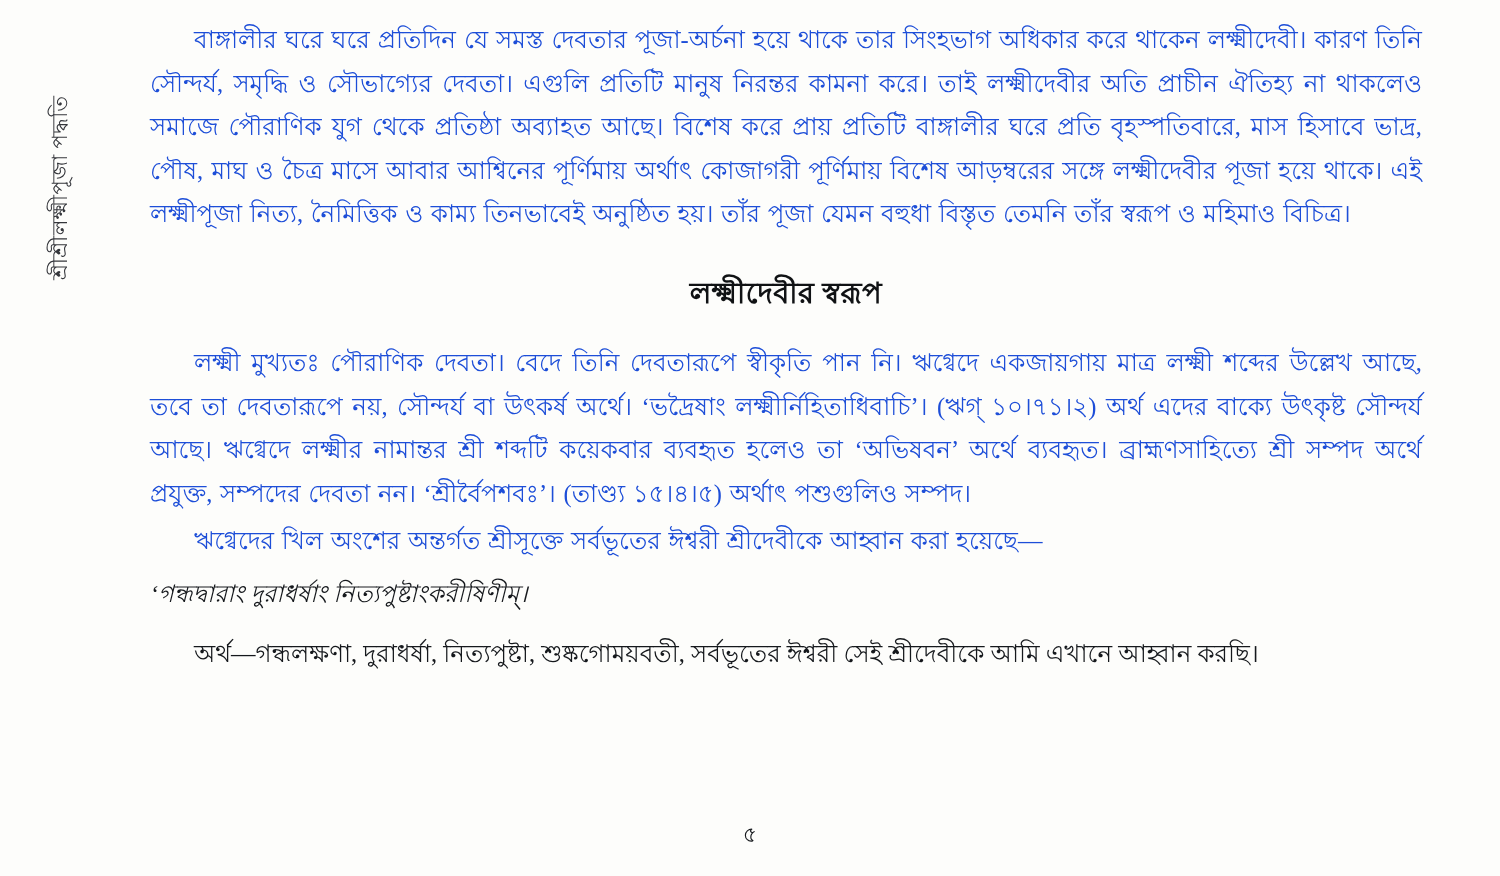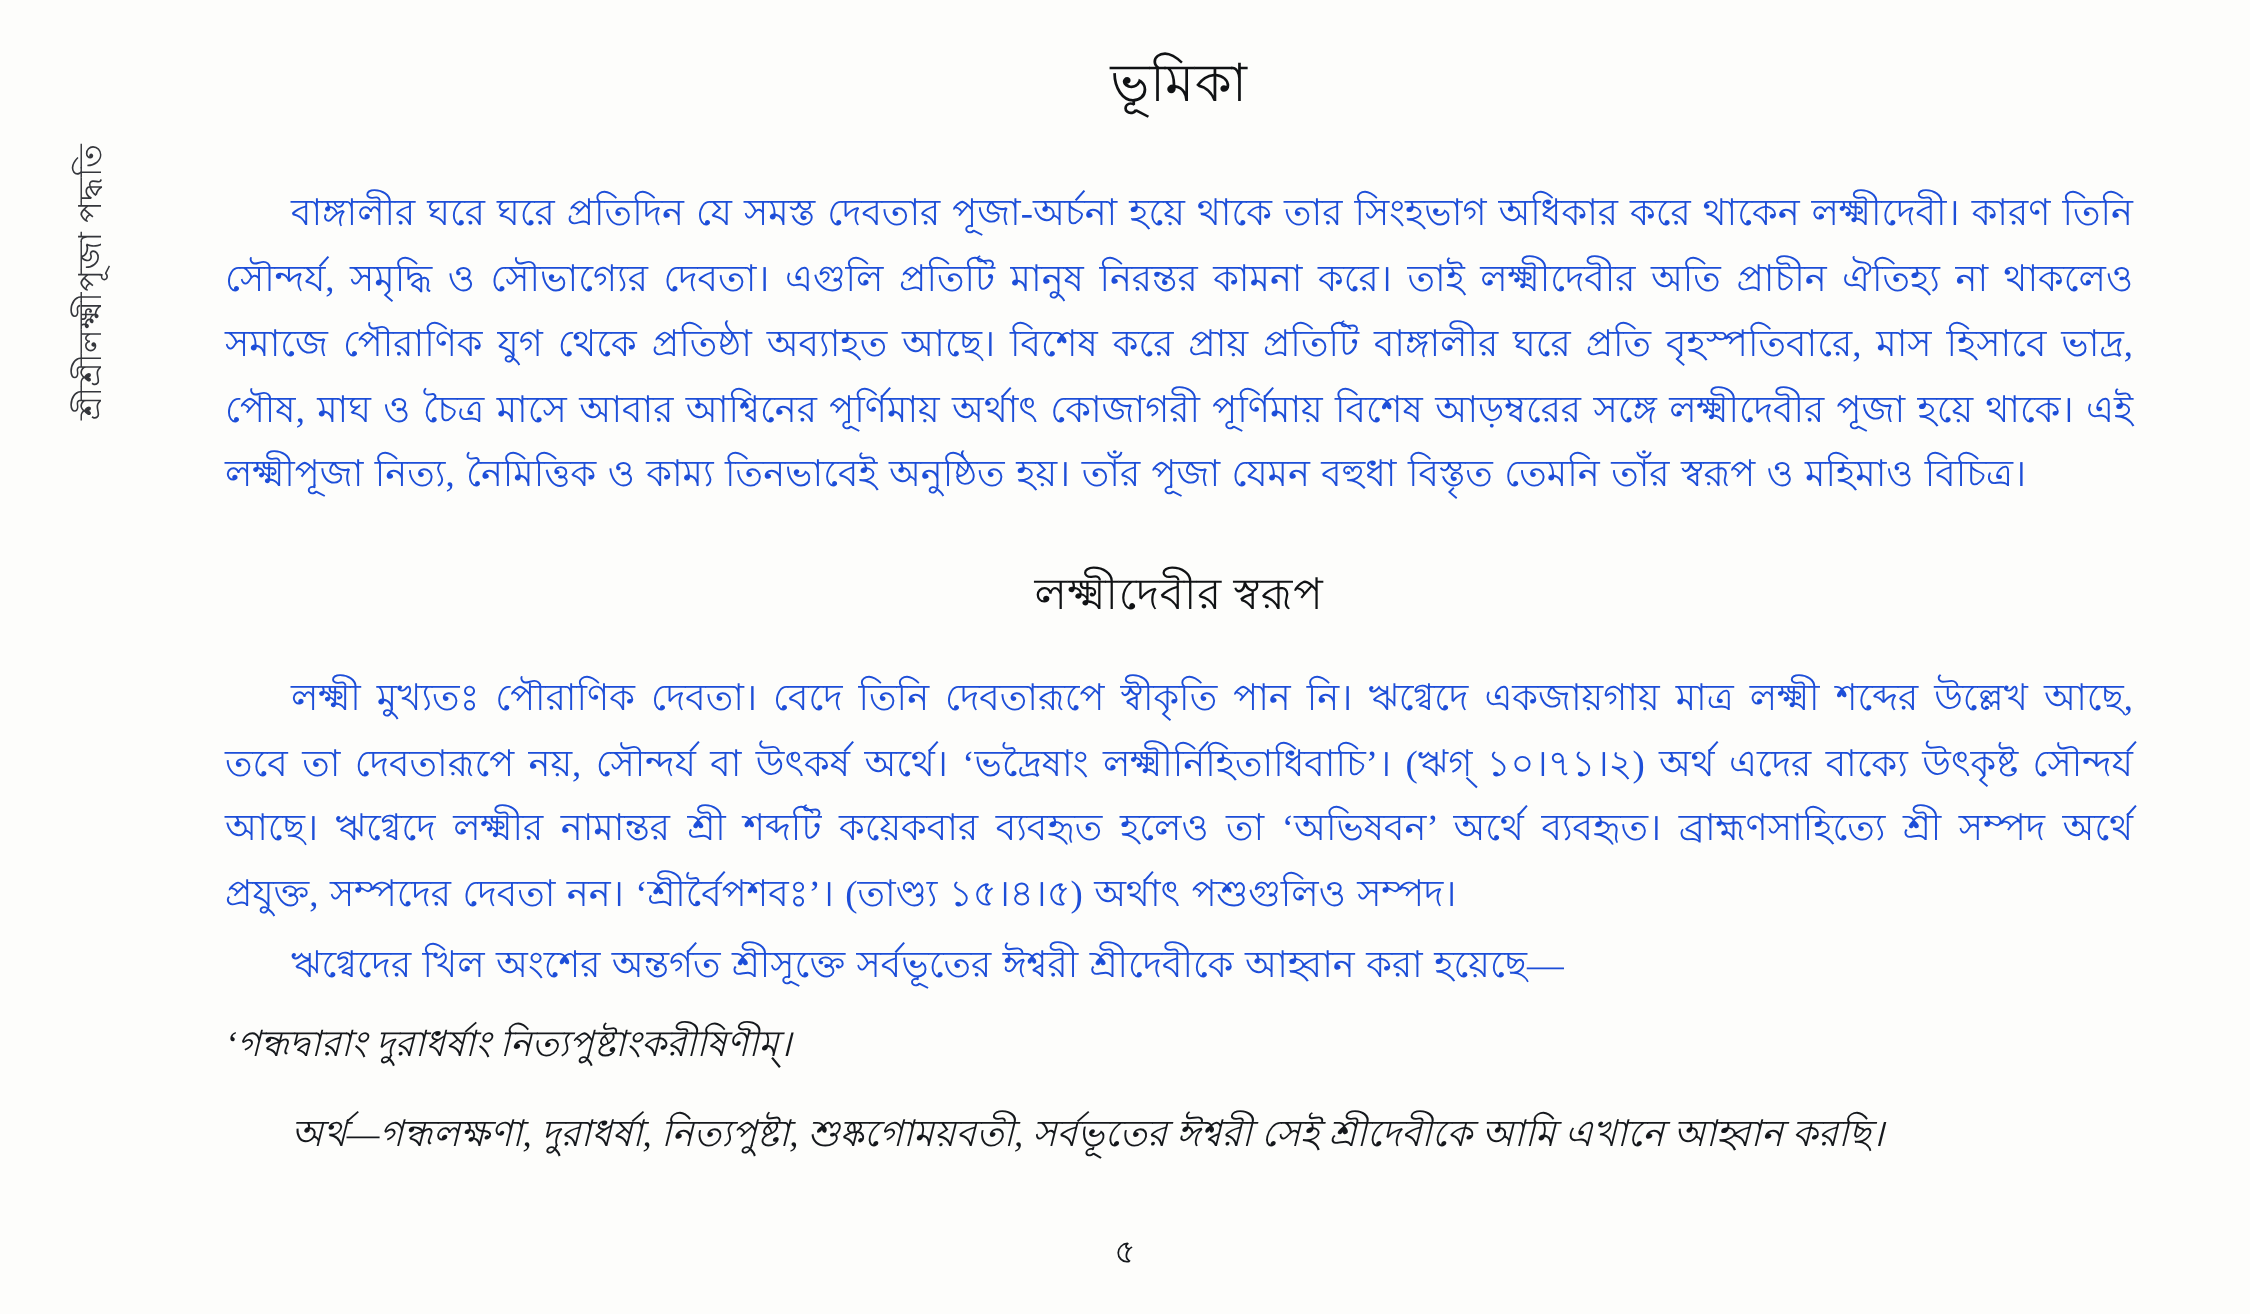--- a/index.html
+++ b/index.html
@@ -39,21 +39,21 @@
     text-align: center;
     font-size: 35px;
     font-weight: 400;
     margin: 10px 0 34px 0;
     letter-spacing: 0.5px;
     color: #101214;
   }
   .section-title {
     text-align: center;
     font-size: 29px;
-    font-weight: 400;
+    font-weight: 700;
     margin: 34px 0 22px 0;
     letter-spacing: 0.5px;
     color: #101214;
   }
   p.body-text {
     font-size: 24.5px;
     line-height: 1.78;
     text-align: justify;
     text-align-last: left;
     margin: 0 0 4px 0;
@@ -68,21 +68,20 @@
     margin: 10px 0 2px 0;
     color: #15181c;
     font-style: italic;
   }
   p.meaning {
     font-size: 24.5px;
     line-height: 1.75;
     margin: 18px 0 0 0;
     text-indent: 44px;
     color: #15181c;
-    font-style: italic;
   }
   .page-number {
     position: absolute;
     left: 0;
     right: 0;
     bottom: 22px;
     text-align: center;
     font-size: 22px;
     color: #15181c;
   }
@@ -99,21 +98,20 @@
 </head>
 <body>
 
 <div class="page">
 
   <div class="bleed" style="left:470px; top:64px; width:700px;">&nbsp;</div>
   <div class="bleed" style="left:470px; top:360px; width:700px;">&nbsp;</div>
 
   <div class="spine-label">শ্রীশ্রীলক্ষ্মীপূজা পদ্ধতি</div>
 
-  <h1 class="doc-title">ভূমিকা</h1>
 
   <p class="body-text">বাঙ্গালীর ঘরে ঘরে প্রতিদিন যে সমস্ত দেবতার পূজা-অর্চনা হয়ে থাকে তার সিংহভাগ অধিকার করে থাকেন লক্ষ্মীদেবী। কারণ তিনি সৌন্দর্য, সমৃদ্ধি ও সৌভাগ্যের দেবতা। এগুলি প্রতিটি মানুষ নিরন্তর কামনা করে। তাই লক্ষ্মীদেবীর অতি প্রাচীন ঐতিহ্য না থাকলেও সমাজে পৌরাণিক যুগ থেকে প্রতিষ্ঠা অব্যাহত আছে। বিশেষ করে প্রায় প্রতিটি বাঙ্গালীর ঘরে প্রতি বৃহস্পতিবারে, মাস হিসাবে ভাদ্র, পৌষ, মাঘ ও চৈত্র মাসে আবার আশ্বিনের পূর্ণিমায় অর্থাৎ কোজাগরী পূর্ণিমায় বিশেষ আড়ম্বরের সঙ্গে লক্ষ্মীদেবীর পূজা হয়ে থাকে। এই লক্ষ্মীপূজা নিত্য, নৈমিত্তিক ও কাম্য তিনভাবেই অনুষ্ঠিত হয়। তাঁর পূজা যেমন বহুধা বিস্তৃত তেমনি তাঁর স্বরূপ ও মহিমাও বিচিত্র।</p>
 
   <h2 class="section-title">লক্ষ্মীদেবীর স্বরূপ</h2>
 
   <p class="body-text">লক্ষ্মী মুখ্যতঃ পৌরাণিক দেবতা। বেদে তিনি দেবতারূপে স্বীকৃতি পান নি। ঋগ্বেদে একজায়গায় মাত্র লক্ষ্মী শব্দের উল্লেখ আছে, তবে তা দেবতারূপে নয়, সৌন্দর্য বা উৎকর্ষ অর্থে। ‘ভদ্রৈষাং লক্ষ্মীর্নিহিতাধিবাচি’। (ঋগ্‌ ১০।৭১।২) অর্থ এদের বাক্যে উৎকৃষ্ট সৌন্দর্য আছে। ঋগ্বেদে লক্ষ্মীর নামান্তর শ্রী শব্দটি কয়েকবার ব্যবহৃত হলেও তা ‘অভিষবন’ অর্থে ব্যবহৃত। ব্রাহ্মণসাহিত্যে শ্রী সম্পদ অর্থে প্রযুক্ত, সম্পদের দেবতা নন। ‘শ্রীর্বৈপশবঃ’। (তাণ্ড্য ১৫।৪।৫) অর্থাৎ পশুগুলিও সম্পদ।</p>
 
   <p class="body-text">ঋগ্বেদের খিল অংশের অন্তর্গত শ্রীসূক্তে সর্বভূতের ঈশ্বরী শ্রীদেবীকে আহ্বান করা হয়েছে—</p>
 
   <p class="verse">‘গন্ধদ্বারাং দুরাধর্ষাং নিত্যপুষ্টাংকরীষিণীম্‌।</p>

